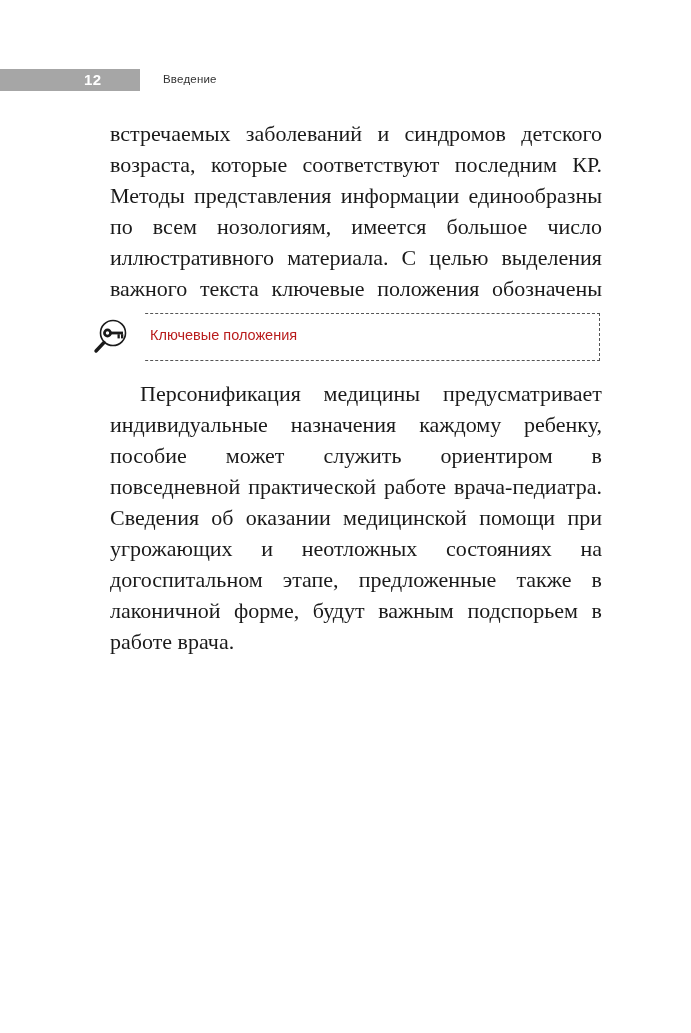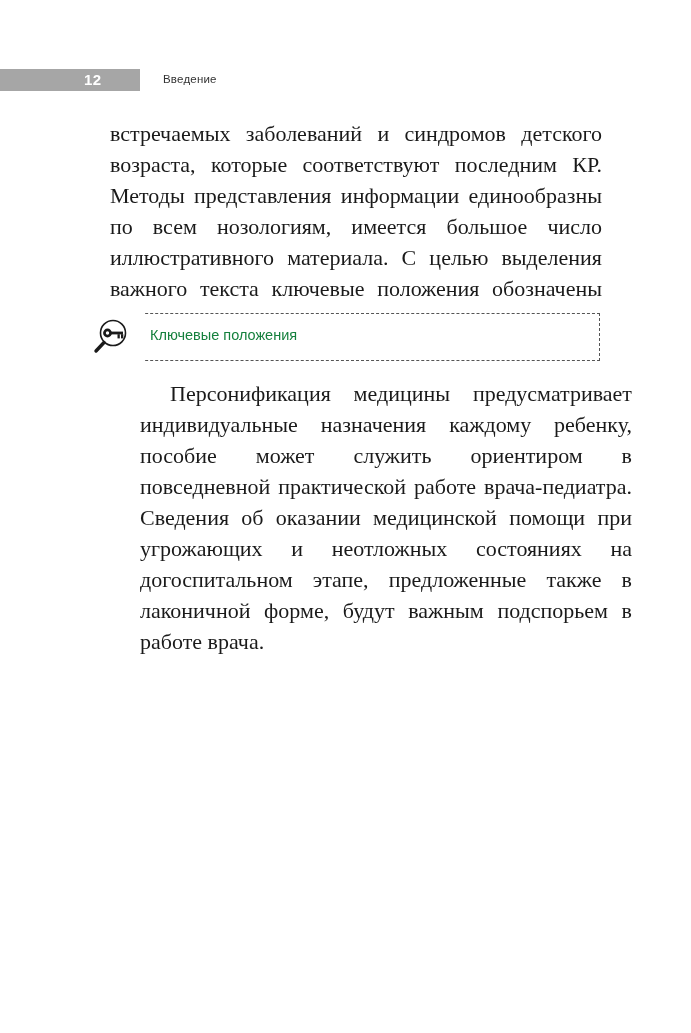--- a/index.html
+++ b/index.html
@@ -92,37 +92,36 @@
     border: 1px dashed #555555;
     box-sizing: border-box;
     background: #ffffff;
   }
   .callout-label {
     position: absolute;
     left: 40px;
     top: 14px;
     font-family: "Liberation Sans", sans-serif;
     font-size: 14.5px;
-    color: #15803d;
+    color: #b91c1c;
   }
   .key-icon {
     position: absolute;
     left: -22px;
     top: 0px;
     width: 56px;
     height: 48px;
     background: #ffffff;
   }
 
   .lower-text {
     position: absolute;
     left: 110px;
     top: 378px;
     width: 492px;
-    margin-left: 30px;
   }
 </style>
 </head>
 <body>
 
 <div class="running-head">
   <div class="folio-block"></div>
   <div class="folio-number">12</div>
   <div class="head-title">Введение</div>
 </div>

